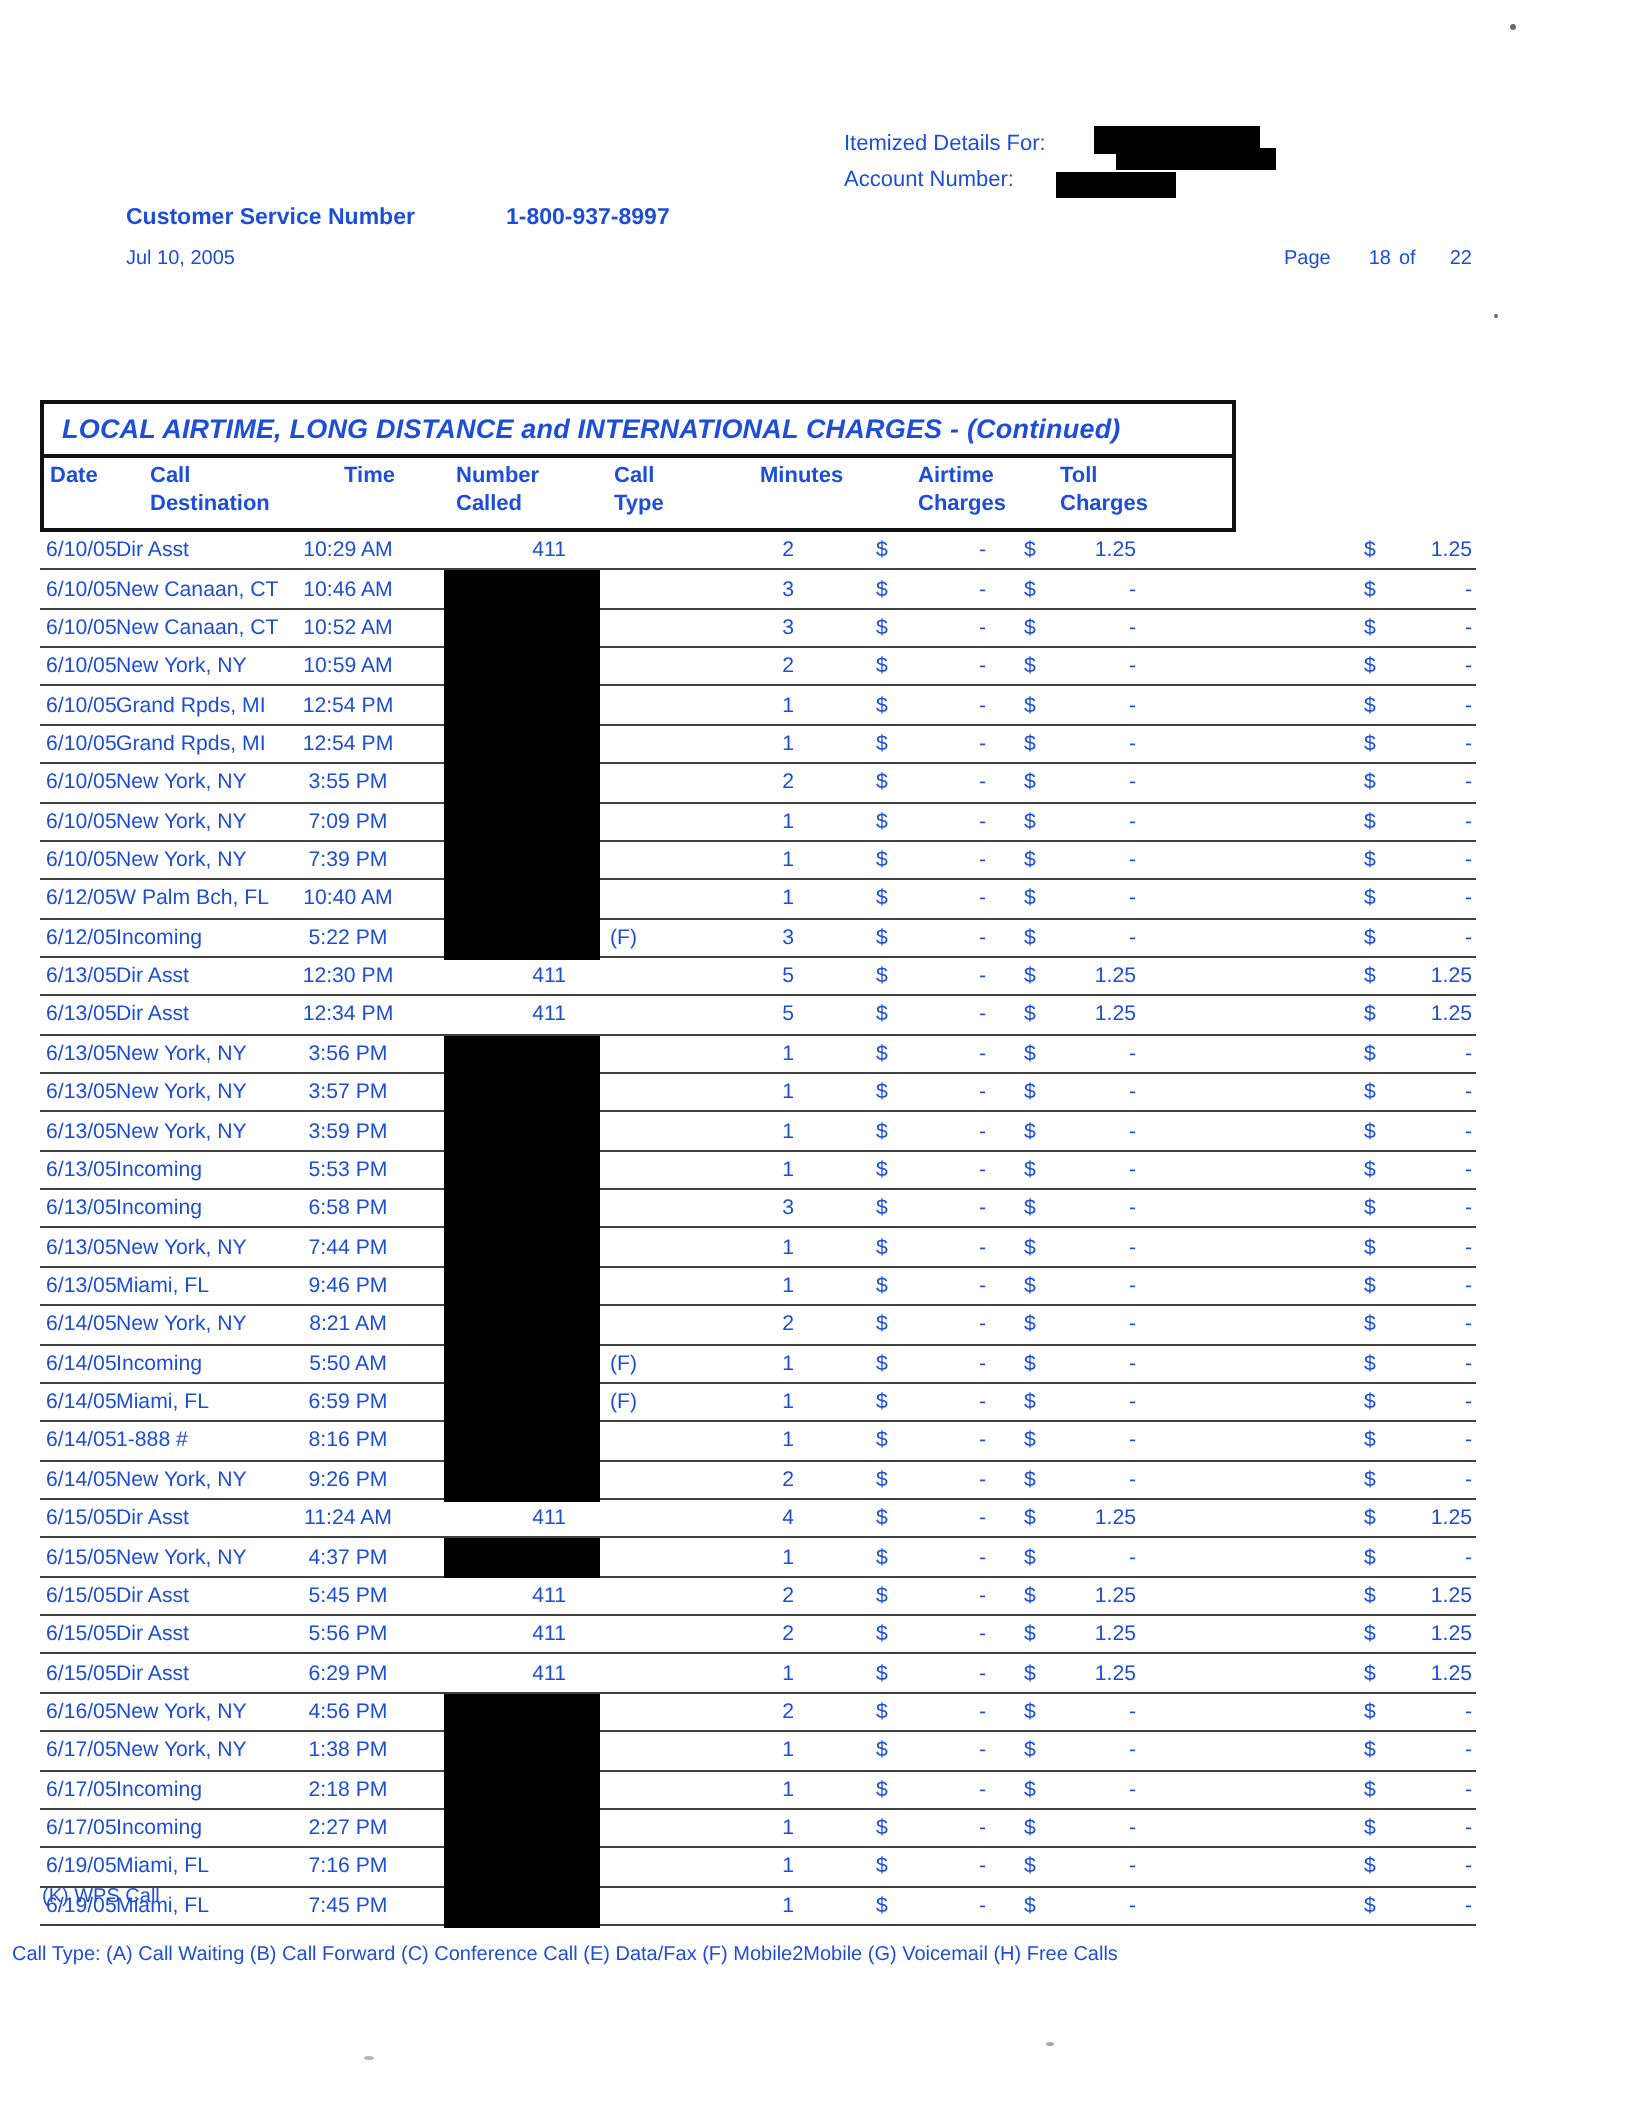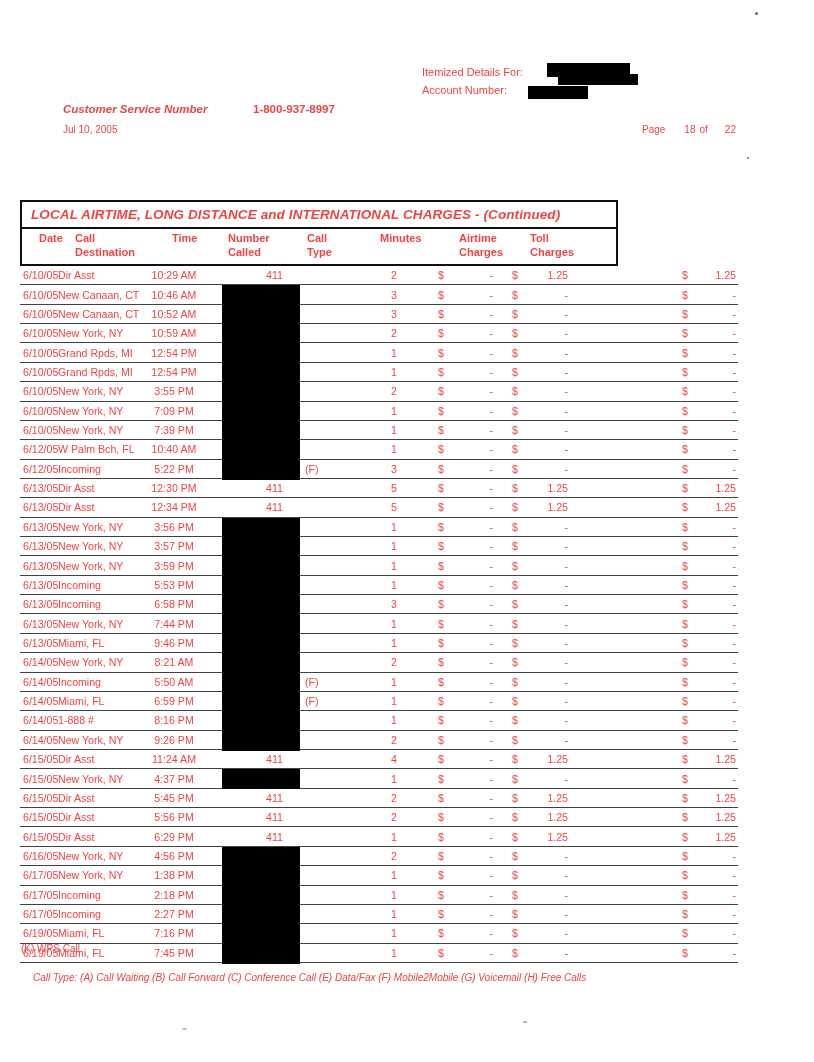--- a/index.html
+++ b/index.html
@@ -1,46 +1,46 @@
 <!DOCTYPE html>
 <html><head>
 <meta charset="utf-8">
 <style>
   html,body{margin:0;padding:0;background:#ffffff;}
   .page{
     position:relative;
     width:814px;height:1062px;
     background:#ffffff;
     font-family:"Liberation Sans", sans-serif;
-    color:#ef4444;
+    color:#1d4ed8;
     overflow:hidden;
     --cols: 38px 87px 60px 95px 45px 55px 100px 100px 138px;
   }
   .abs{position:absolute;}
   .lbl{font-size:11px;line-height:13px;white-space:nowrap;}
   .redact{background:#000;position:absolute;}
   
-  .csn-label{left:63px;top:103px;font-size:11.5px;font-weight:bold;font-style:italic;}
+  .csn-label{left:63px;top:103px;font-size:11.5px;font-weight:bold;}
   .csn-number{left:253px;top:103px;font-size:11.5px;font-weight:bold;}
   .stmt-date{left:63px;top:124px;font-size:10px;}
   .pagebar{left:642px;top:124px;font-size:10px;white-space:nowrap;}
   .pagebar span{display:inline-block;}
   
   .tbl{left:20px;top:200px;width:718px;}
   .tbl-headbox{border:2.5px solid #101010;box-sizing:border-box;width:598px;}
   .tbl-title{
     height:25px;line-height:25px;padding-left:9px;
     font-size:13.5px;font-weight:bold;font-style:italic;
     border-bottom:2.2px solid #101010;white-space:nowrap;
     letter-spacing:0.1px;
   }
   .thead{display:grid;grid-template-columns:var(--cols);height:35px;}
   .hc{font-size:11px;font-weight:bold;line-height:13.5px;padding-top:3px;white-space:nowrap;overflow:visible;}
   .hc span{display:block;}
-  .hc0{padding-left:17px;}
+  .hc0{padding-left:3px;}
   .hc1{padding-left:15px;}
   .hc2{padding-left:25px;}
   .hc3{padding-left:21px;}
   .hc4{padding-left:5px;}
   .hc5{padding-left:33px;}
   .hc6{padding-left:57px;}
   .hc7{padding-left:28px;}
   .hc8{text-align:right;padding-right:16px;}
   .tbody{width:718px;}
   .trow{
@@ -53,21 +53,21 @@
   .c0{padding-left:3px;}
   .c2{justify-content:center;padding-right:2px;}
   .c3{justify-content:flex-end;padding-right:17px;position:relative;}
   .c4{padding-left:5px;}
   .c5{justify-content:flex-end;padding-right:3px;}
   .c6{justify-content:space-between;padding-left:38px;padding-right:7px;}
   .c7{justify-content:space-between;padding-left:12px;padding-right:32px;}
   .c8{justify-content:space-between;padding-left:82px;padding-right:2px;}
   .redbox{position:absolute;right:0;top:0;width:78px;height:calc(100% + 1.6px);background:#000;z-index:2;}
   
-  .legend{left:33px;top:972px;font-size:10px;white-space:nowrap;font-style:italic;}
+  .legend{left:6px;top:972px;font-size:10px;white-space:nowrap;}
   .wps{left:21px;top:943px;font-size:10px;}
   .speck{position:absolute;background:#6a6a6a;border-radius:50%;}
 </style>
 </head>
 <body>
 
 <div class="page">
 
   <div class="abs lbl" style="left:422px;top:66px;">Itemized Details For:</div>
   <div class="redact" style="left:547px;top:63px;width:83px;height:14px;"></div>

